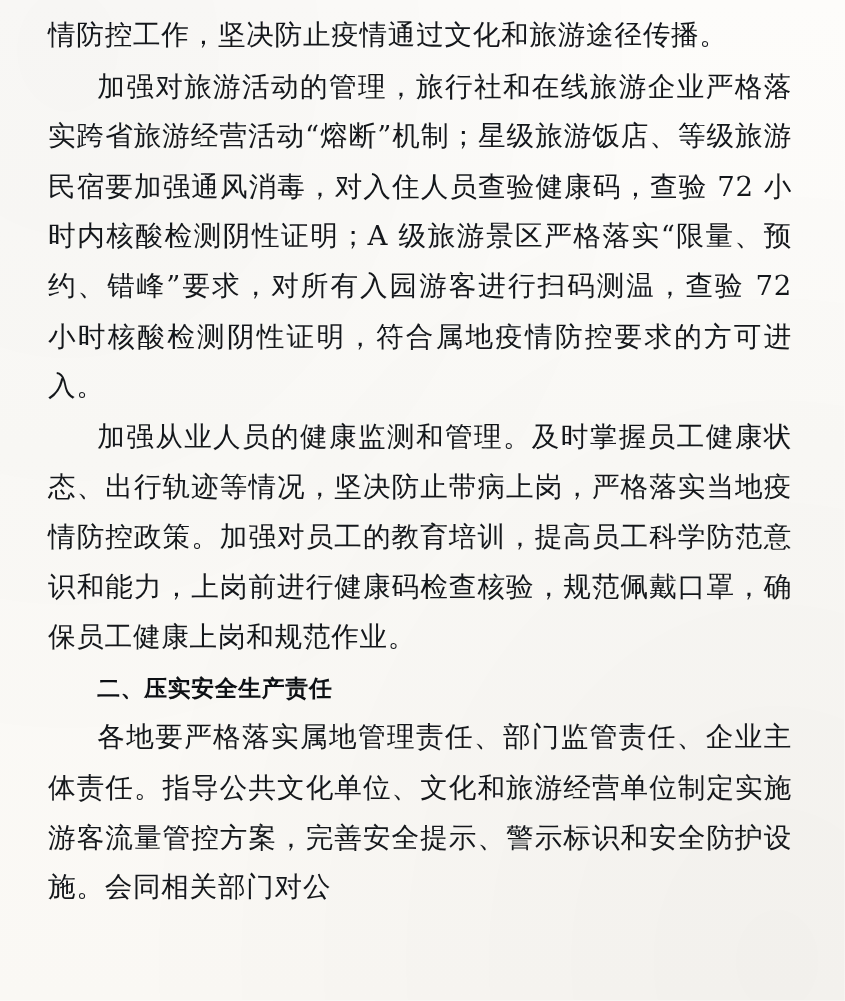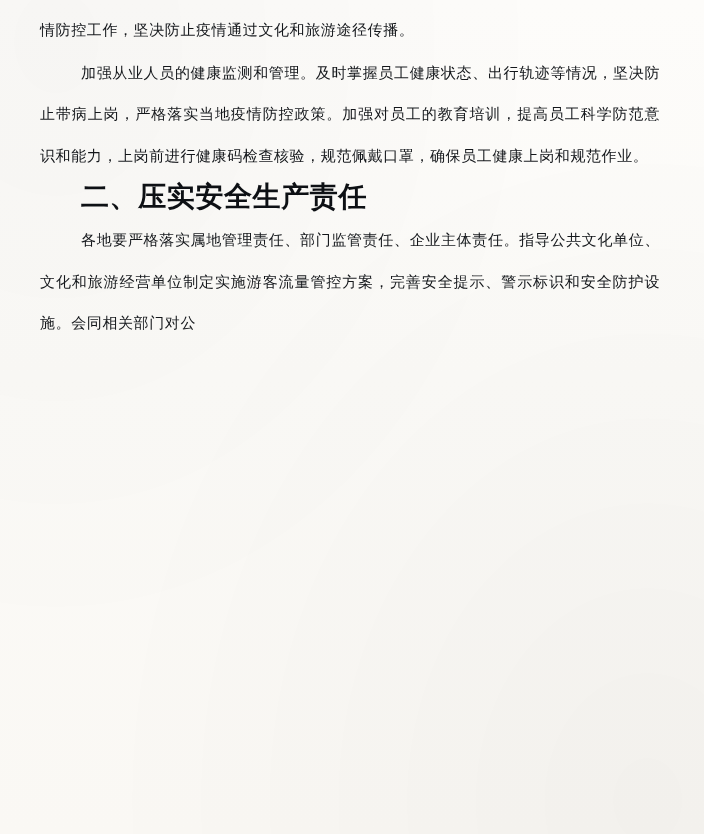--- a/index.html
+++ b/index.html
@@ -31,54 +31,55 @@
       radial-gradient(ellipse at 8% 5%, rgba(0,0,0,0.022), rgba(0,0,0,0) 55%),
       radial-gradient(ellipse at 92% 96%, rgba(0,0,0,0.03), rgba(0,0,0,0) 60%);
     mix-blend-mode: multiply;
   }
   .body-text {
     position: relative;
     z-index: 2;
   }
   p.para {
     margin: 0 0 1px 0;
-    font-size: 15px;
+    font-size: 23px;
     line-height: 41.6px;
     color: #14171b;
     text-align: justify;
     text-justify: inter-character;
     letter-spacing: 0.6px;
     word-break: break-all;
     font-weight: 400;
   }
   p.indent {
     text-indent: 41px;
   }
   p.heading {
     margin: 0;
-    font-size: 28px;
+    font-size: 19px;
     line-height: 41.6px;
     color: #0d1014;
     text-indent: 41px;
     letter-spacing: 0.6px;
     font-weight: 700;
-    font-family: Liberation Mono, monospace;
+    font-family: Liberation Sans, sans-serif;
   }
   .last-line {
     text-align: justify;
   }
 </style>
 </head>
 <body>
 
 <div class="page">
   <div class="body-text">
 
     <p class="para last-line">情防控工作，坚决防止疫情通过文化和旅游途径传播。</p>
 
+    <p class="para indent">加强对旅游活动的管理，旅行社和在线旅游企业严格落实跨省旅游经营活动“熔断”机制；星级旅游饭店、等级旅游民宿要加强通风消毒，对入住人员查验健康码，查验 72 小时内核酸检测阴性证明；A 级旅游景区严格落实“限量、预约、错峰”要求，对所有入园游客进行扫码测温，查验 72 小时核酸检测阴性证明，符合属地疫情防控要求的方可进入。</p>
 
 
 
     <p class="para indent">加强从业人员的健康监测和管理。及时掌握员工健康状态、出行轨迹等情况，坚决防止带病上岗，严格落实当地疫情防控政策。加强对员工的教育培训，提高员工科学防范意识和能力，上岗前进行健康码检查核验，规范佩戴口罩，确保员工健康上岗和规范作业。</p>
 
     <p class="heading">二、压实安全生产责任</p>
 
     <p class="para indent">各地要严格落实属地管理责任、部门监管责任、企业主体责任。指导公共文化单位、文化和旅游经营单位制定实施游客流量管控方案，完善安全提示、警示标识和安全防护设施。会同相关部门对公</p>
 
   </div>

